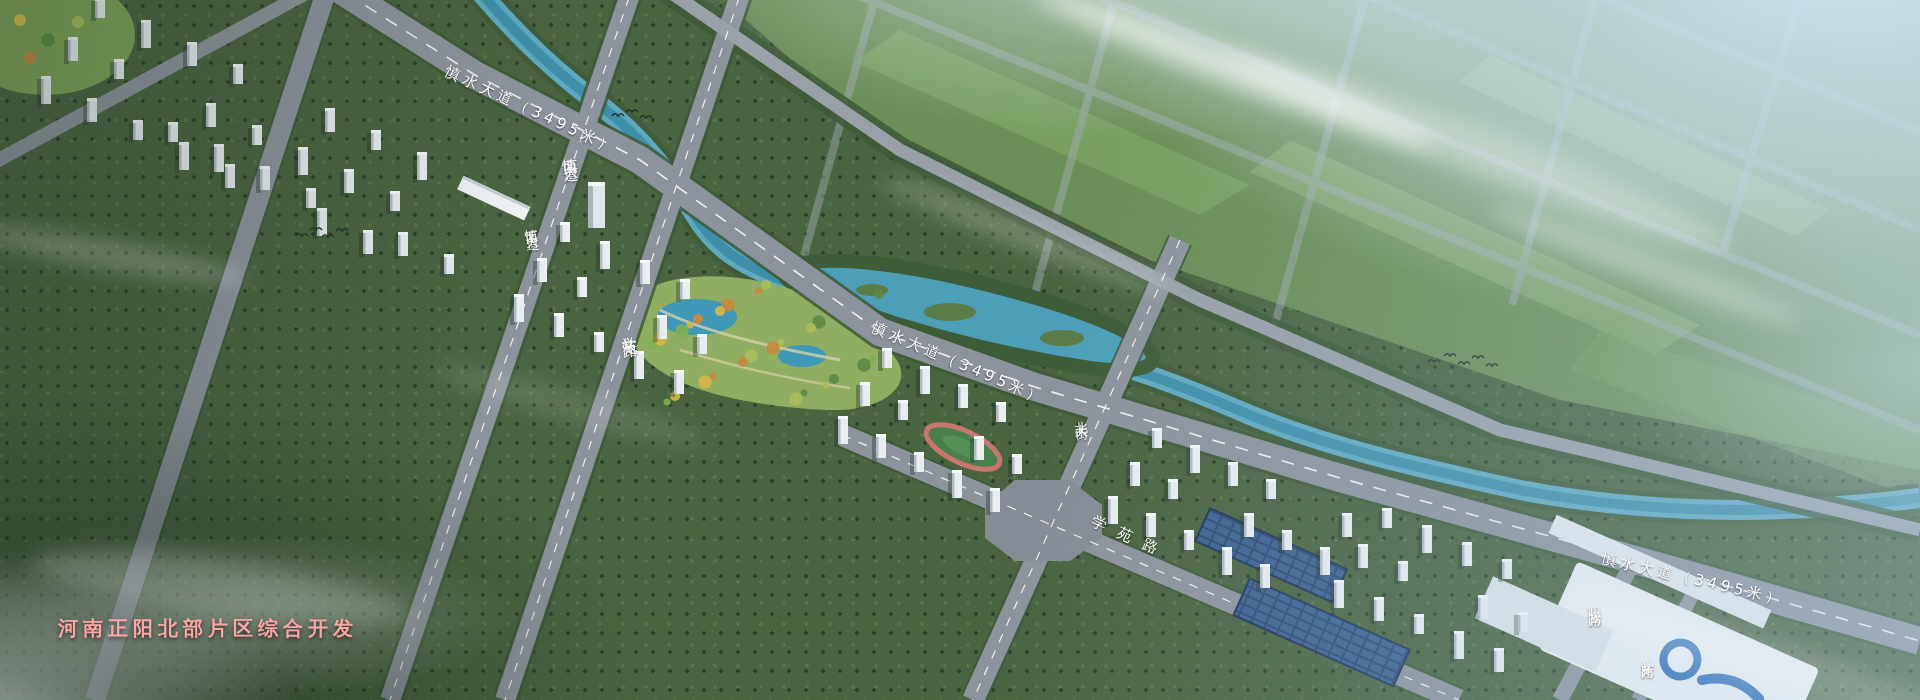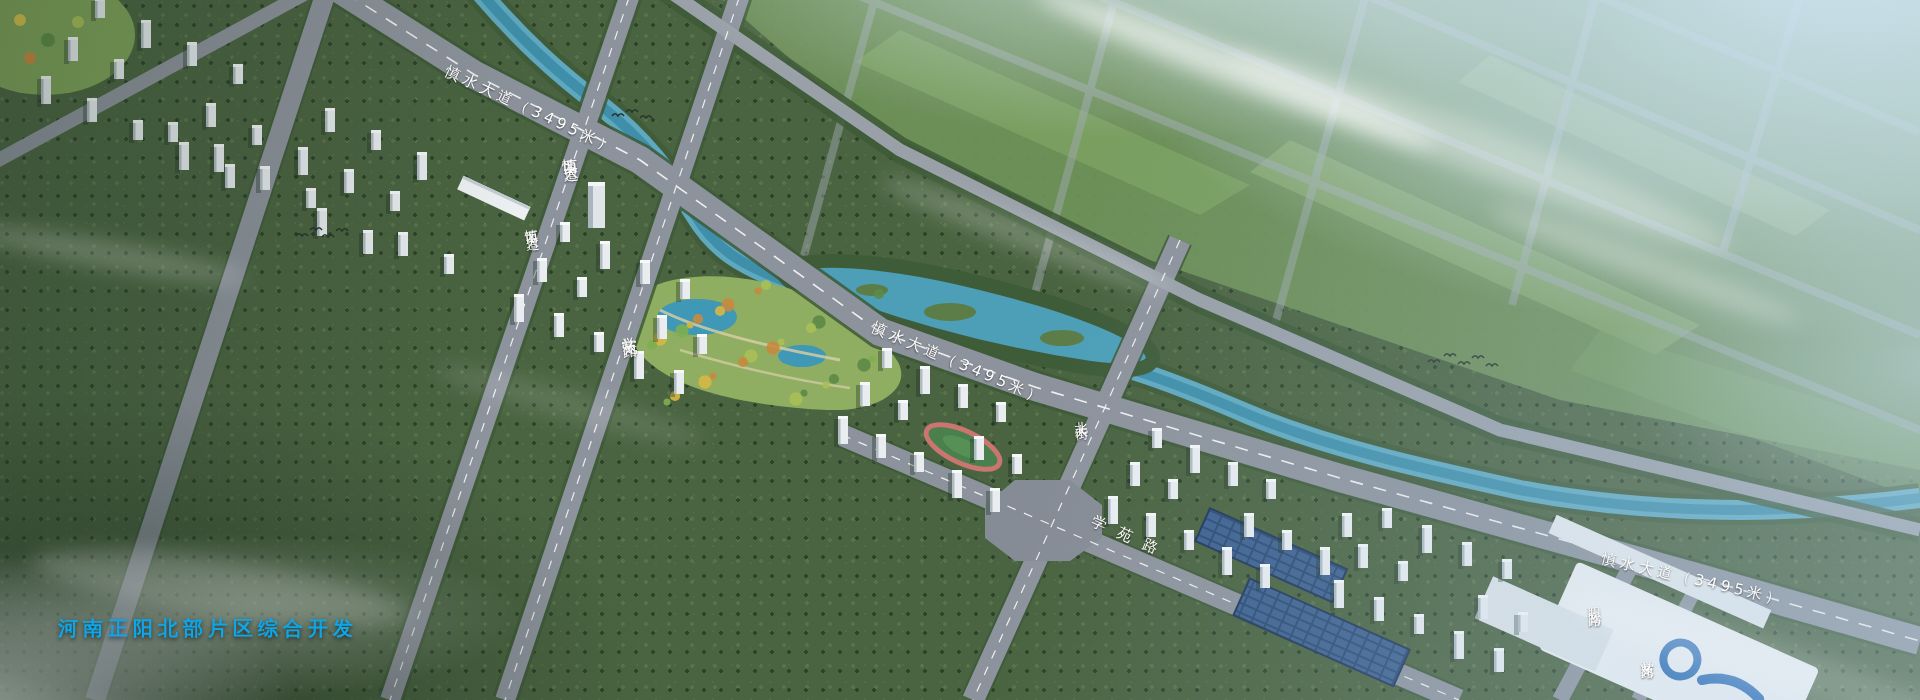--- a/index.html
+++ b/index.html
@@ -21,21 +21,21 @@
     radial-gradient(ellipse 720px 300px at 60% -10%, rgba(212,231,242,.75), rgba(212,231,242,0) 70%),
     radial-gradient(ellipse 460px 230px at 101% 52%, rgba(198,222,238,.5), rgba(198,222,238,0) 72%)}
   .haze-bl{position:absolute;inset:0;pointer-events:none;background:
     radial-gradient(ellipse 480px 240px at -2% 102%, rgba(206,212,214,.6), rgba(206,212,214,0) 70%),
     radial-gradient(ellipse 420px 120px at 12% 88%, rgba(210,216,218,.32), rgba(210,216,218,0) 70%)}
   .streak{position:absolute;border-radius:50%;background:rgba(255,255,255,.6);
           filter:blur(10px);pointer-events:none}
   .rl{position:absolute;color:#fff;font-size:15px;letter-spacing:4px;white-space:nowrap;
       text-shadow:0 1px 2px rgba(0,0,0,.55);transform-origin:0 0}
   .rl.v{writing-mode:vertical-rl;text-orientation:upright;letter-spacing:3px}
-  .caption{position:absolute;left:58px;top:615px;color:#0ea5e9;font-size:20px;font-weight:bold;
+  .caption{position:absolute;left:58px;top:615px;color:#fca5a5;font-size:20px;font-weight:bold;
            letter-spacing:5px;text-shadow:0 2px 4px rgba(0,0,0,.6)}
 </style>
 </head>
 <body>
 
 <div class="stage">
   <div class="forest"></div>
 
   <svg class="scene" viewBox="0 0 1920 700">
     <defs>

